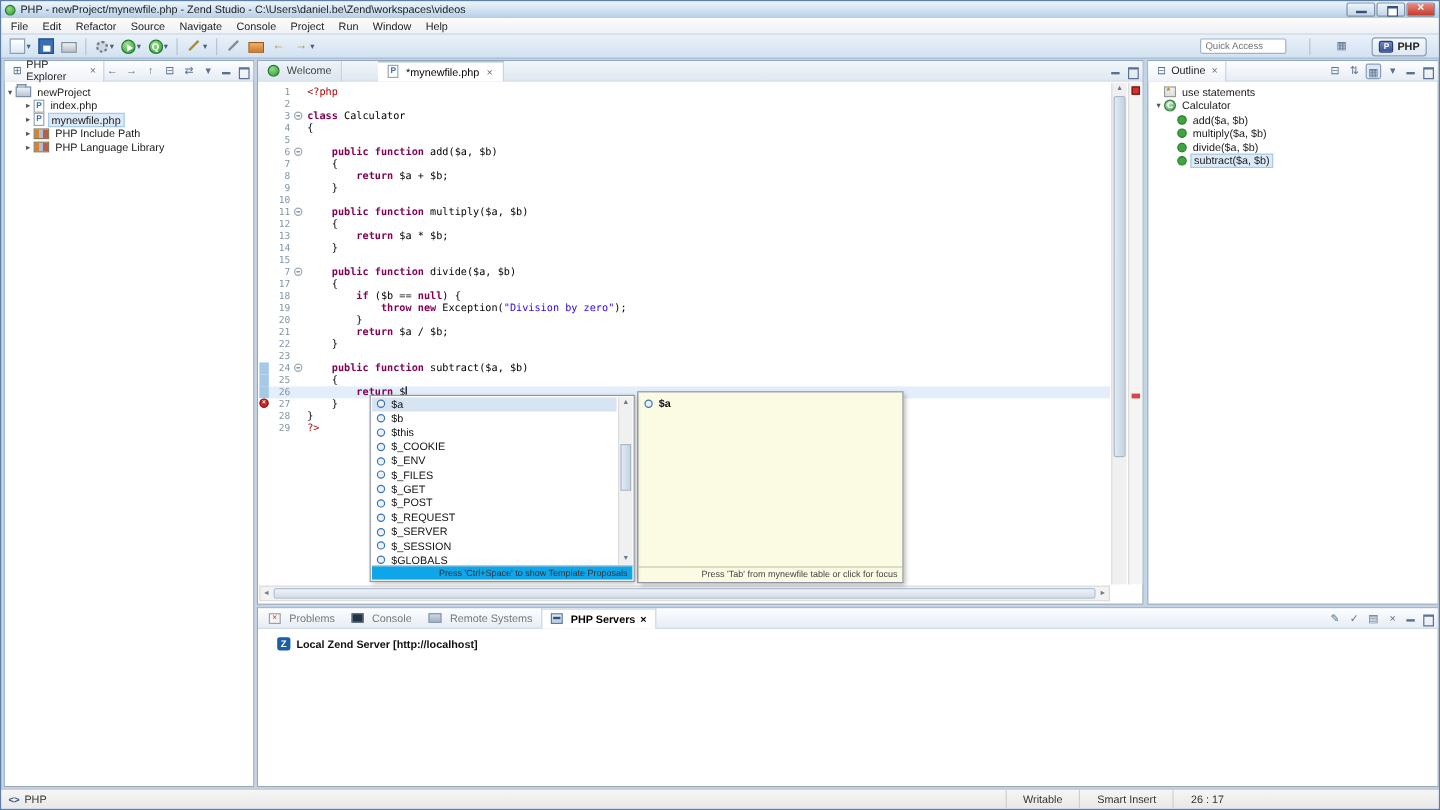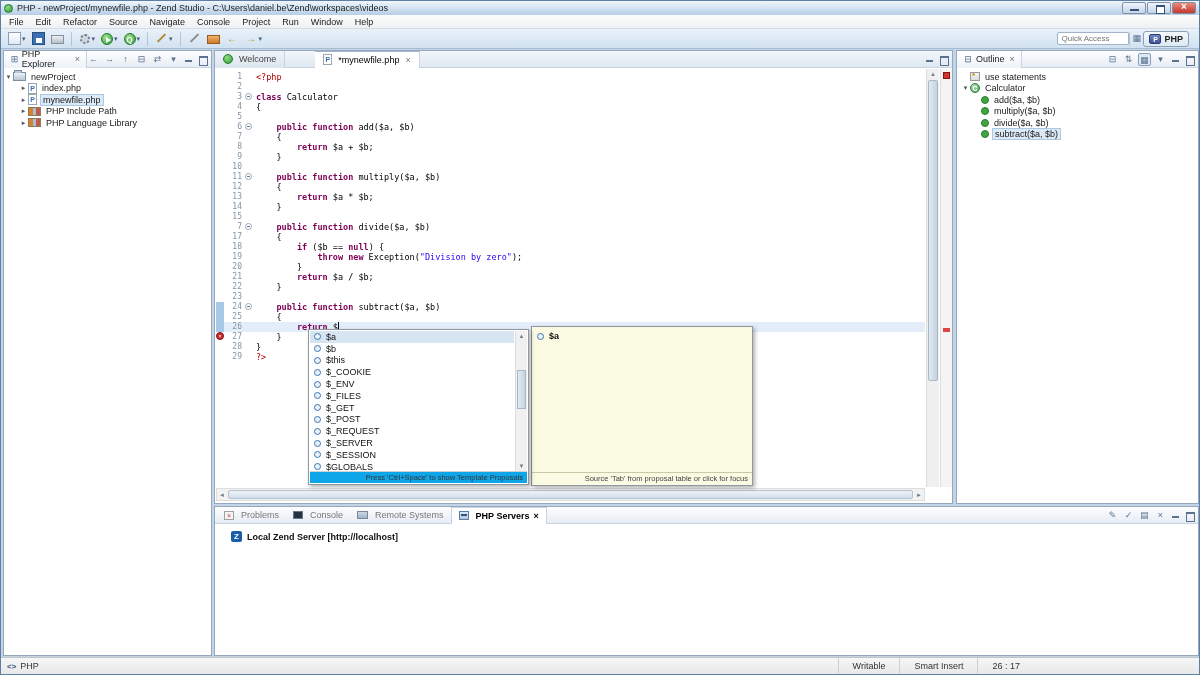--- a/index.html
+++ b/index.html
@@ -36,21 +36,21 @@
   .i-print{height:9px;margin-top:2px;background:linear-gradient(#f0f0f0,#b8bec6);border:1px solid #80909e;}
   .i-debug{width:10px;height:10px;margin:1px;border-radius:50%;border:2px dotted #6d7b88;background:#cfd8e0;}
   .i-run{width:12px;height:12px;border-radius:50%;background:radial-gradient(circle at 35% 30%,#9fe08a,#2f9e3f);border:1px solid #1d7a2e;}
   .i-run::after{content:"";position:absolute;left:4px;top:3px;border-left:5px solid #fff;border-top:3px solid transparent;border-bottom:3px solid transparent;}
   .i-profile{width:12px;height:12px;border-radius:50%;background:radial-gradient(circle at 35% 30%,#9fe08a,#2f9e3f);border:1px solid #1d7a2e;color:#fff;font-size:8px;font-weight:bold;text-align:center;line-height:11px;}
   .i-new-wizard{background:none;}
   .i-new-wizard::after{content:"";position:absolute;left:1px;top:5px;width:11px;height:2px;background:#b08830;transform:rotate(-45deg);}
   .i-mark-occurrences::after{content:"";position:absolute;left:1px;top:5px;width:11px;height:2px;background:#8a8a8a;transform:rotate(-45deg);}
   .i-last-edit-location{height:9px;margin-top:2px;background:linear-gradient(#f0b36a,#cf7a2a);border:1px solid #9a5a1a;}
   .i-text{font-size:10px;line-height:13px;color:#b5902f;font-weight:bold;text-align:center;}
-  .tb-right{margin-left:auto;display:flex;align-items:center;gap:0;padding-right:6px;}
+  .tb-right{margin-left:auto;display:flex;align-items:center;gap:19px;padding-right:6px;}
   .quick-access{width:72px;height:13px;font-size:8px;border:1px solid #9fb3c9;border-radius:2px;padding:0 3px;color:#555;background:#fff;}
   .persp-btn{display:flex;align-items:center;gap:3px;height:16px;padding:0 5px;border:1px solid #8aa0b8;border-radius:3px;background:linear-gradient(#f4f8fc,#dce8f3);font-size:9px;font-weight:bold;color:#222;}
   .ti-php-persp{width:12px;height:10px;background:linear-gradient(#6f86c8,#3c5494);border:1px solid #2b3e6e;border-radius:2px;color:#fff;font-size:7px;line-height:9px;text-align:center;font-weight:bold;}
   .persp-sep{width:1px;height:14px;background:#b4c5d7;}
 
   
   .panel{position:absolute;background:#fff;border:1px solid #96a8bd;}
   .phead{height:17px;display:flex;align-items:center;background:linear-gradient(#fdfdfe,#e6edf5);border-bottom:1px solid #c9d4e2;font-size:9px;color:#222;}
   .vtab{display:flex;align-items:center;gap:3px;height:17px;padding:0 6px;border-right:1px solid #c9d4e2;background:linear-gradient(#ffffff,#eef3f9);}
   .vtab .tclose{color:#777;font-size:9px;margin-left:2px;}
@@ -448,21 +448,21 @@
       <div class="varrow" style="position:absolute;bottom:0;left:0;right:0;">▼</div>
     </div>
     <div class="pfooter">Press 'Ctrl+Space' to show Template Proposals</div>
   </div>
 
   <div class="infopop">
     <div class="iprow">
       <span class="picon"></span>
       <span>$a</span>
     </div>
-    <div class="ifooter">Source 'Tab' from proposal table or click for focus</div>
+    <div class="ifooter">Press 'Tab' from mynewfile table or click for focus</div>
   </div>
 
   <div class="panel bottomp">
     <div class="phead">
       <span style="display:flex;height:17px;align-items:center;padding-left:2px;">
           <span class="btab">
             <span class="ticon2 ti-problems">×</span>
             <span>Problems</span>
           </span>
           <span class="btab">

